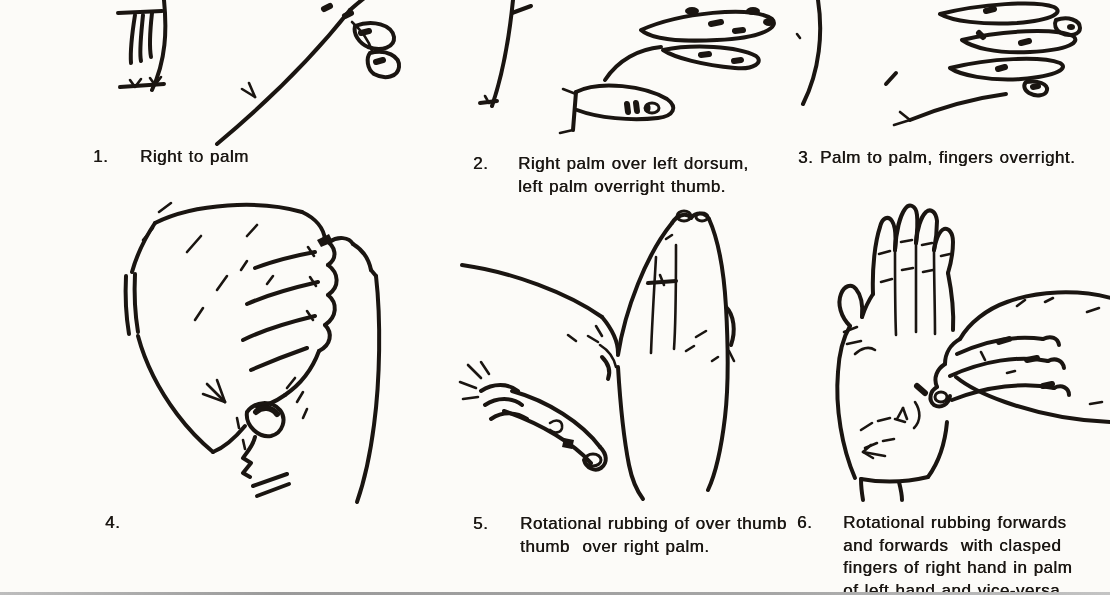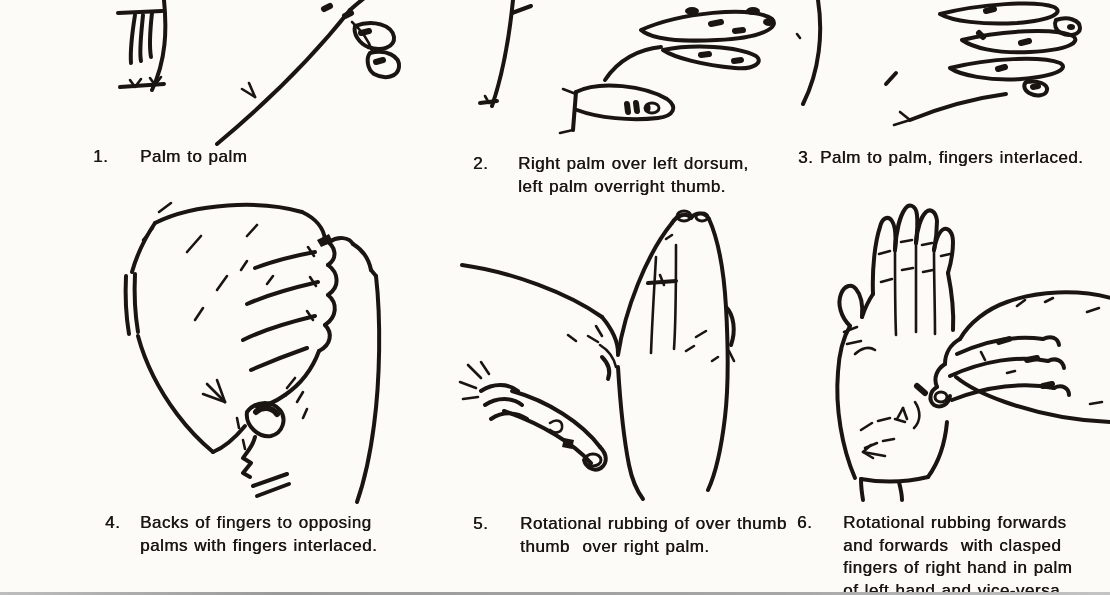--- a/index.html
+++ b/index.html
@@ -250,45 +250,41 @@
     <path class="thin" d="M212 183 L220 181"></path>
     <path class="thin" d="M222 116 L230 110"></path>
     <path class="thin" d="M250 112 L258 108"></path>
     <path class="thin" d="M292 122 L304 118"></path>
     <path class="thin" d="M295 214 L307 212"></path>
   </svg>
 
   <div class="caption" style="left:93px;top:146px">
     <span class="num" style="width:47px">1.</span>
     <span class="lines">
-      <span>Palm to palm</span>
+      <span>Right to palm</span>
     </span>
   </div>
 
   <div class="caption" style="left:473px;top:153px">
     <span class="num" style="width:45px">2.</span>
     <span class="lines">
       <span>Right palm over left dorsum,</span>
       <span>left palm overright thumb.</span>
     </span>
   </div>
 
   <div class="caption" style="left:798px;top:147px">
     <span class="num" style="width:22px">3.</span>
     <span class="lines">
-      <span>Palm to palm, fingers interlaced.</span>
+      <span>Palm to palm, fingers overright.</span>
     </span>
   </div>
 
   <div class="caption" style="left:105px;top:512px">
     <span class="num" style="width:35px">4.</span>
-    <span class="lines">
-      <span>Backs of fingers to opposing</span>
-      <span>palms with fingers interlaced.</span>
-    </span>
   </div>
 
   <div class="caption" style="left:473px;top:513px">
     <span class="num" style="width:47px">5.</span>
     <span class="lines">
       <span>Rotational rubbing of over thumb</span>
       <span>thumb  over right palm.</span>
     </span>
   </div>
 

